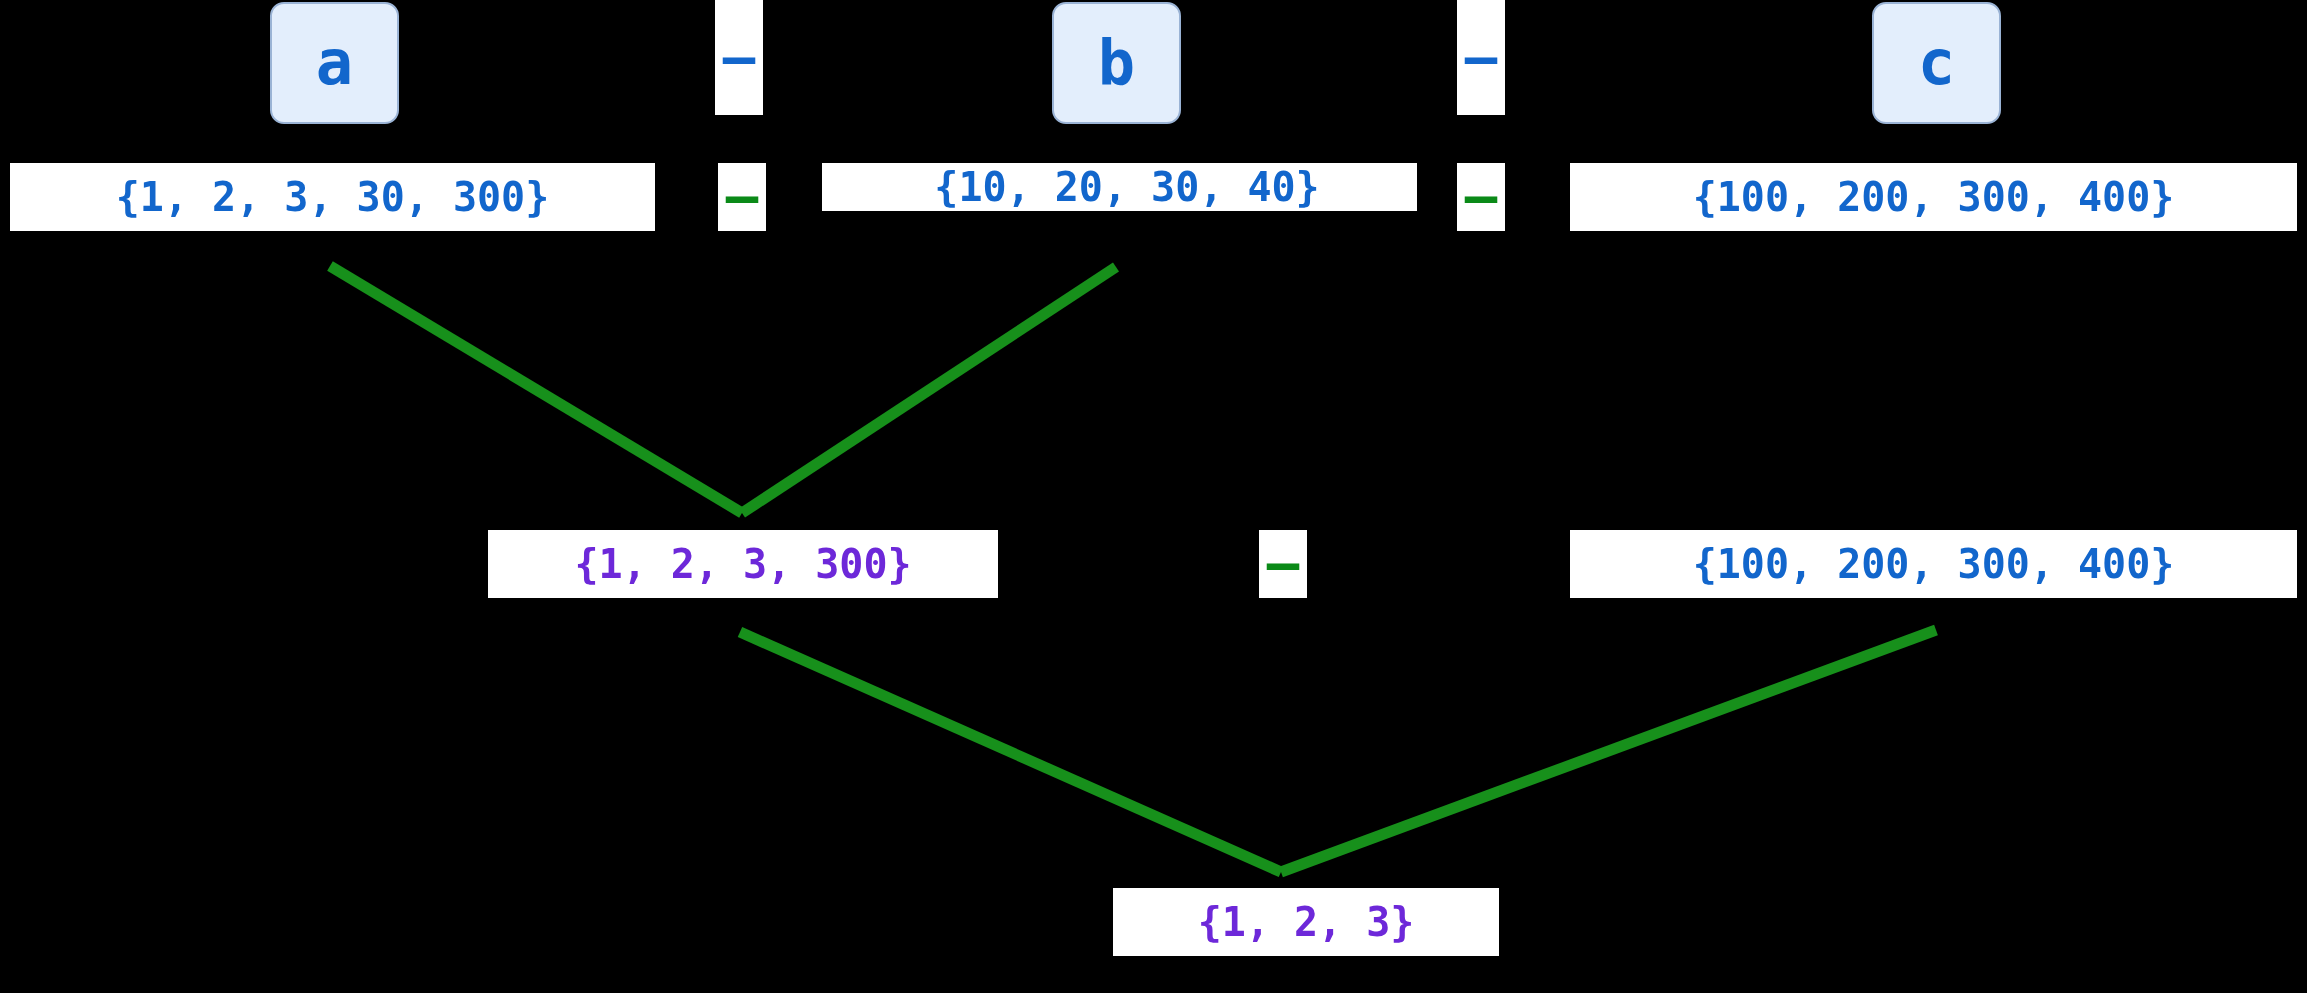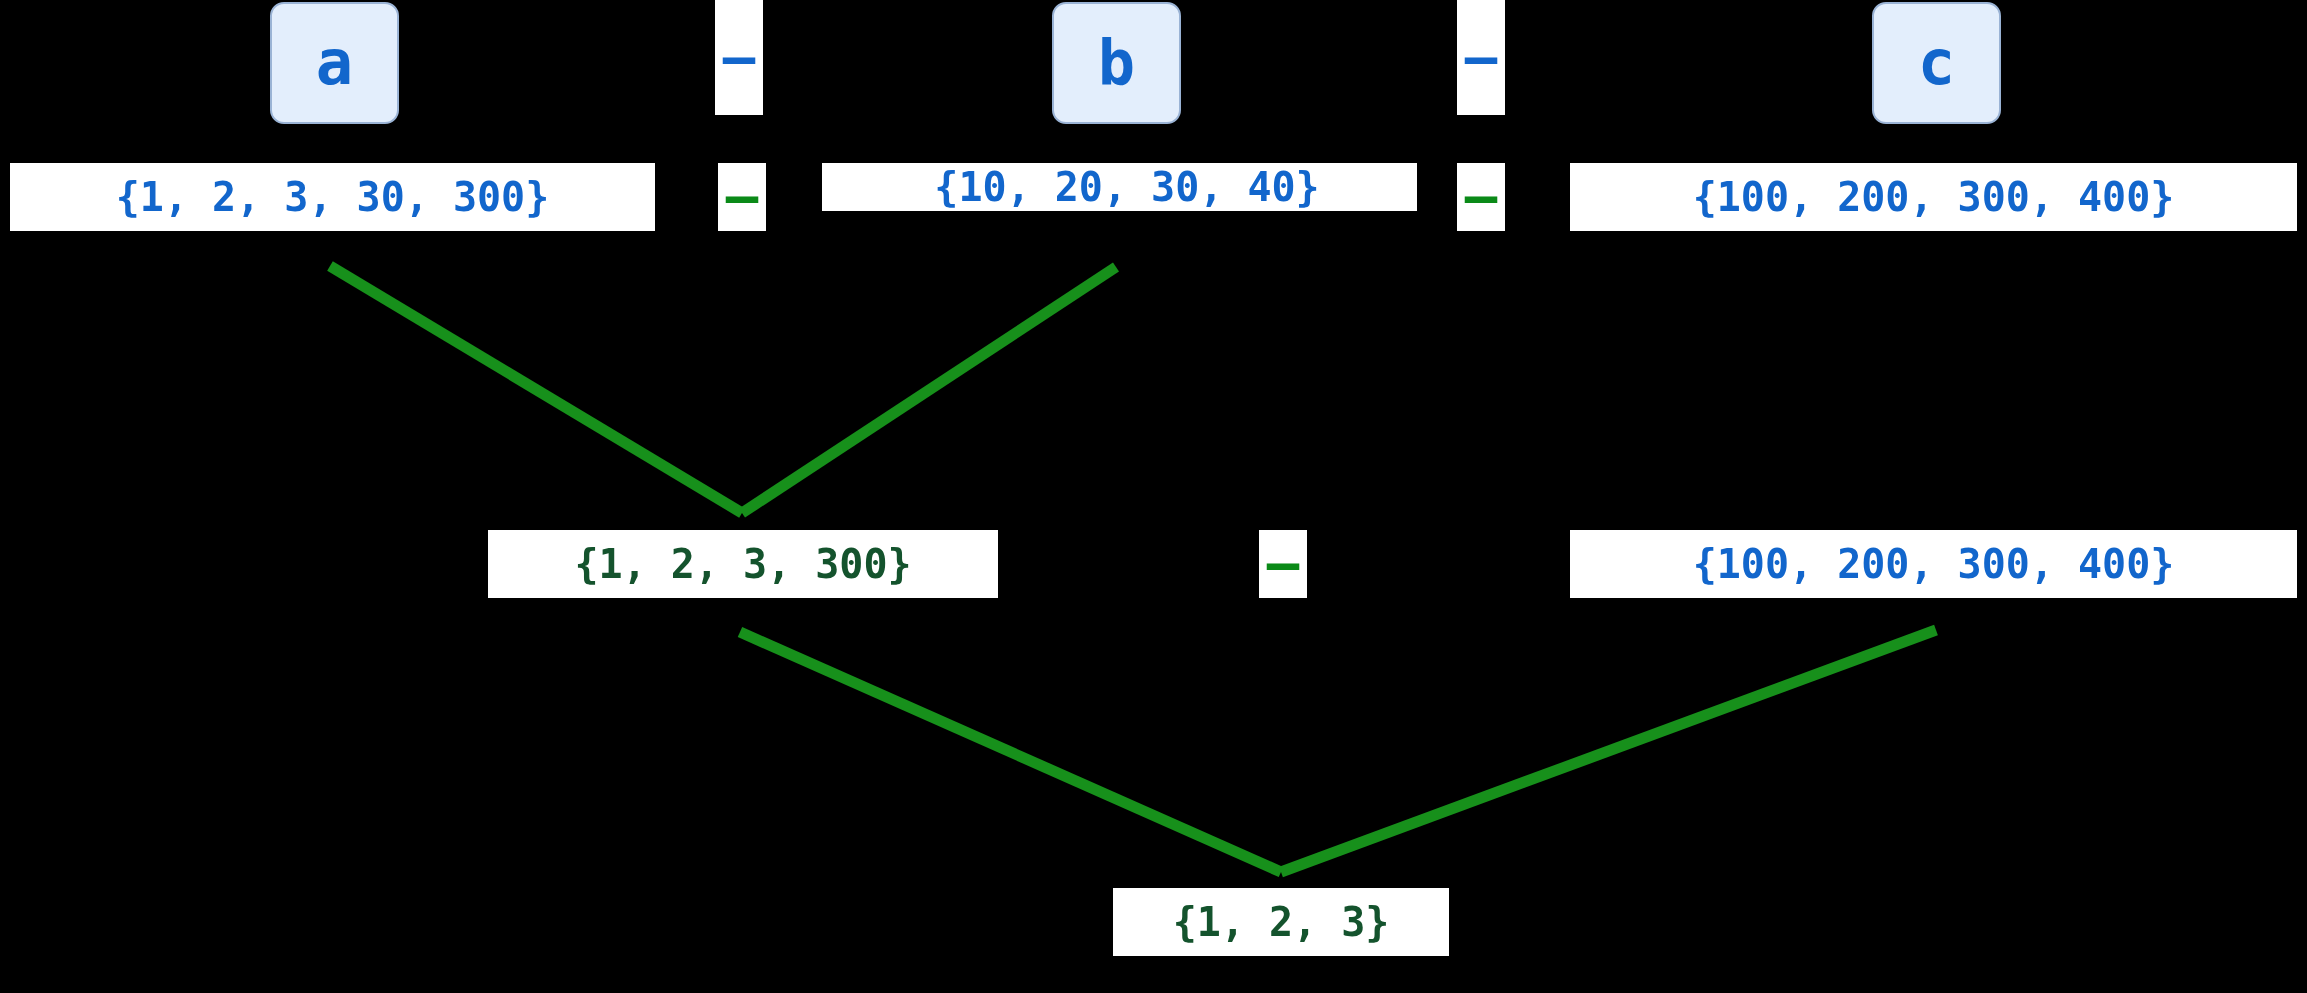--- a/index.html
+++ b/index.html
@@ -41,21 +41,21 @@
     align-items: center;
     justify-content: center;
     white-space: pre;
     font-family: "DejaVu Sans Mono", "Liberation Mono", monospace;
     font-weight: bold;
     font-size: 40px;
     letter-spacing: 0px;
     line-height: 1;
   }
   .box.blue   { color: #1266cc; }
-  .box.green  { color: #14532d; }
+  .box.green  { color: #6d28d9; }
 
   
   .op {
     position: absolute;
     background: #ffffff;
     display: flex;
     align-items: center;
     justify-content: center;
     font-family: "DejaVu Sans Mono", "Liberation Mono", monospace;
     font-weight: bold;
@@ -129,17 +129,17 @@
   </div>
 
   <div class="op green" style="left:1259px; top:530px; width:48px; height:68px;">
     <span>–</span>
   </div>
 
   <div class="box blue" style="left:1570px; top:530px; width:727px; height:68px;">
     <span>{100, 200, 300, 400}</span>
   </div>
 
-  <div class="box green" style="left:1113px; top:888px; width:336px; height:68px;">
+  <div class="box green" style="left:1113px; top:888px; width:386px; height:68px;">
     <span>{1, 2, 3}</span>
   </div>
 
 </div>
 
 </body></html>

